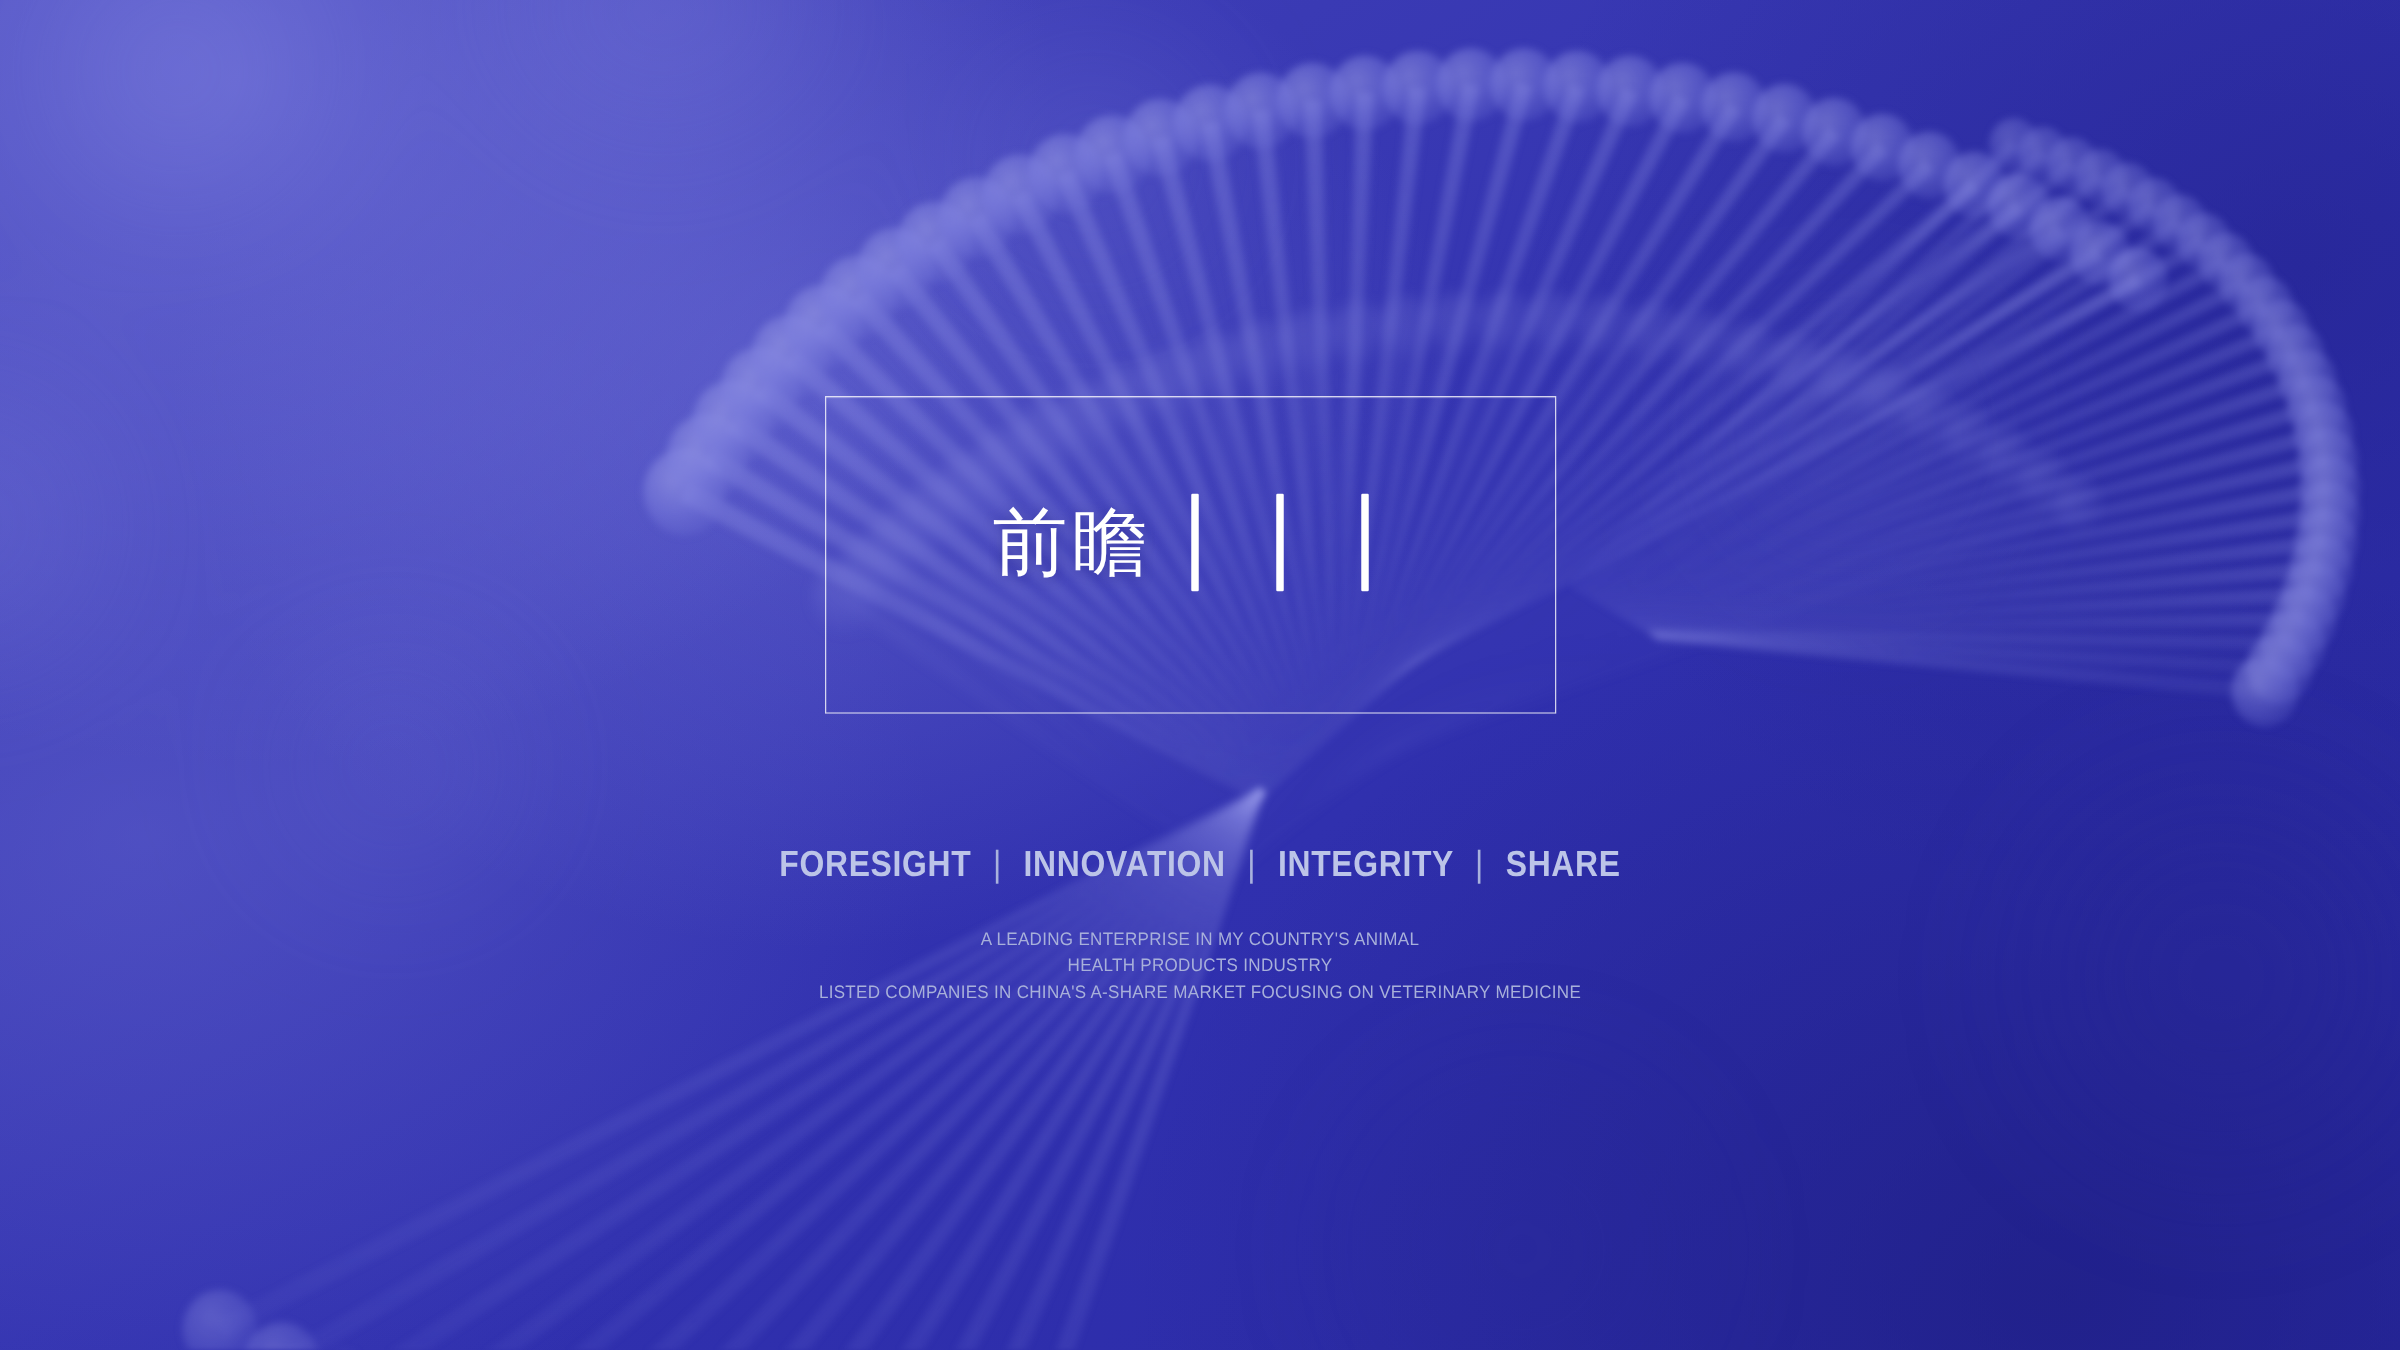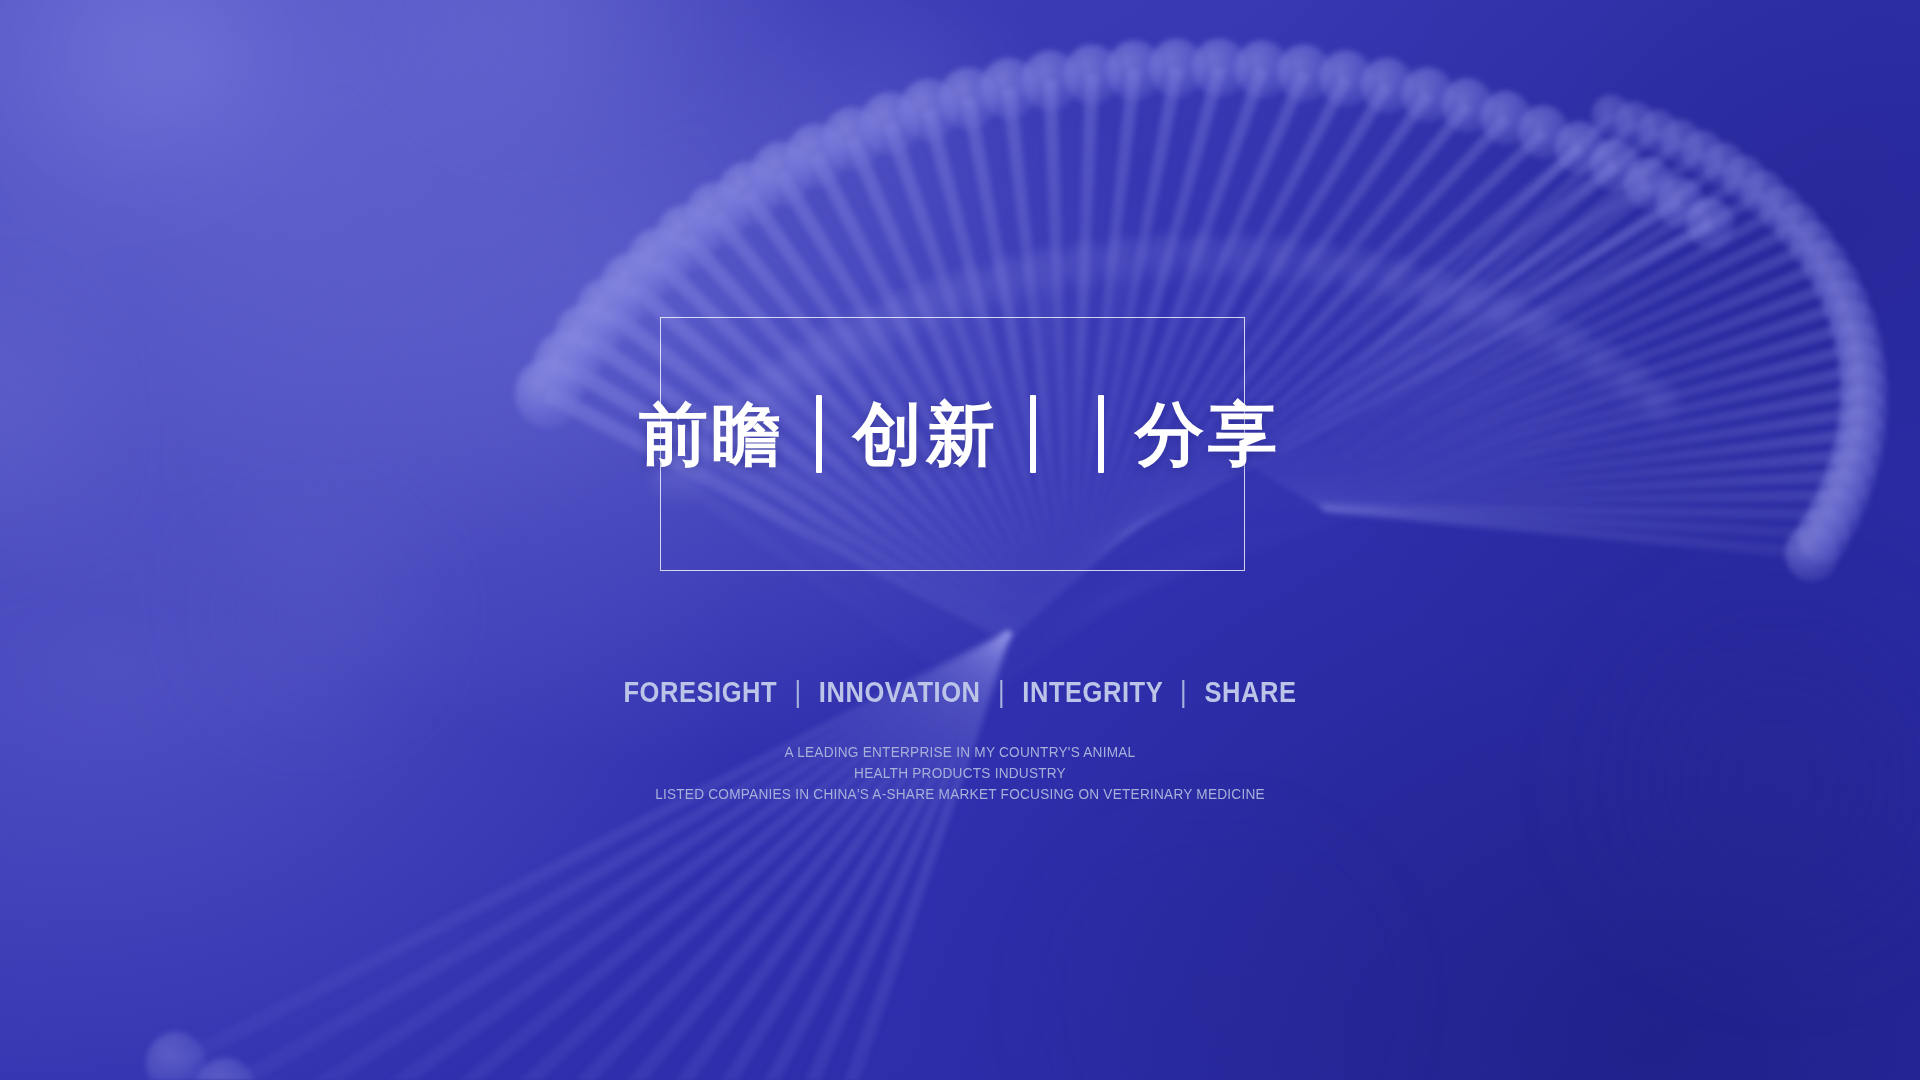--- a/index.html
+++ b/index.html
@@ -75,22 +75,22 @@
     top: 382px;
     height: 104px;
     display: flex;
     align-items: center;
     justify-content: center;
     gap: 0;
     white-space: nowrap;
   }
   .headline .word {
     color: #ffffff;
-    font-size: 69px;
-    font-weight: 700;
+    font-size: 60px;
+    font-weight: 400;
     letter-spacing: 4px;
     line-height: 1;
     font-family: "DejaVu Sans", "Liberation Sans", sans-serif;
     text-shadow: 0 2px 10px rgba(20,20,90,0.30);
   }
   .headline .sep {
     display: inline-block;
     width: 6px;
     height: 78px;
     background: #ffffff;
@@ -385,24 +385,22 @@
           </g>
       </g>
     </svg>
   </div>
 
   <div class="frame"></div>
 
   <div class="headline">
     <span class="word">前瞻</span>
     <span class="sep"></span>
-    <span class="word">创新</span>
     <span class="sep"></span>
     <span class="sep"></span>
-    <span class="word">分享</span>
   </div>
 
   <div class="tagline">
     <span>FORESIGHT</span>
     <span class="t-sep">|</span>
     <span>INNOVATION</span>
     <span class="t-sep">|</span>
     <span>INTEGRITY</span>
     <span class="t-sep">|</span>
     <span>SHARE</span>

